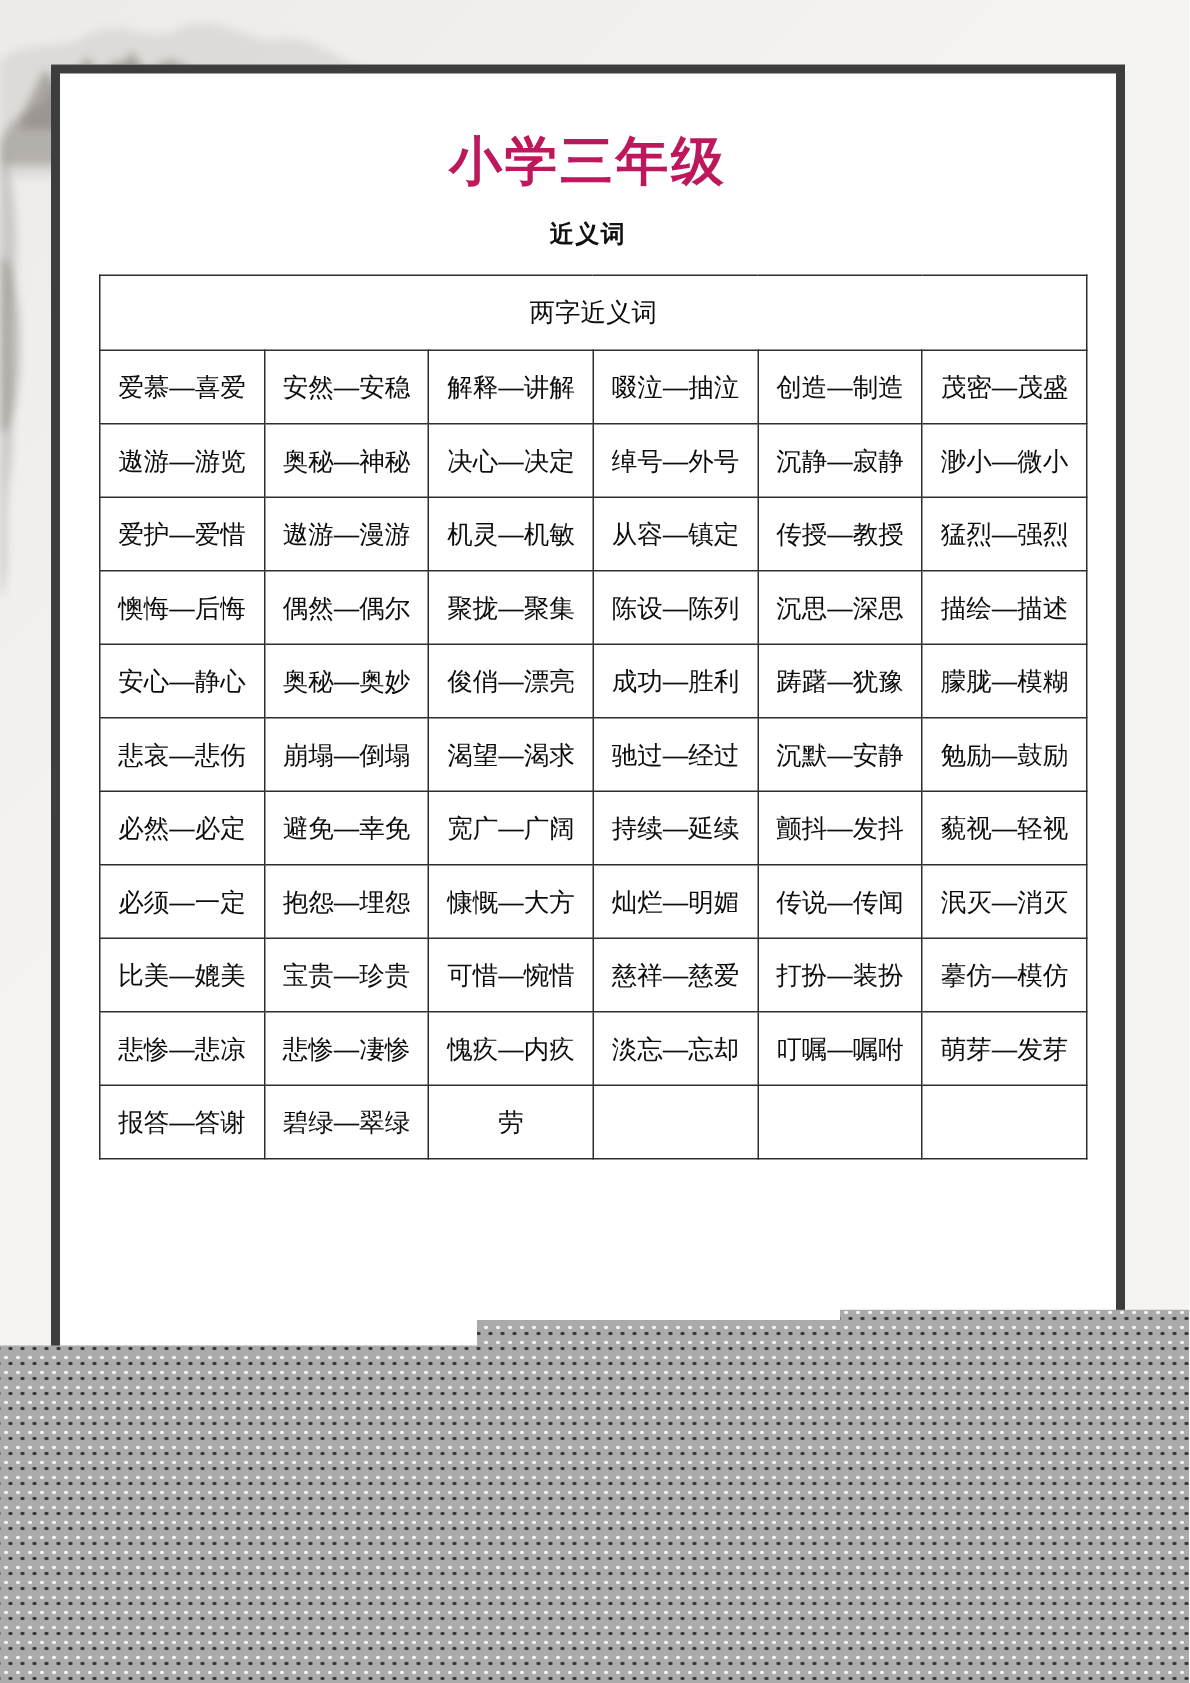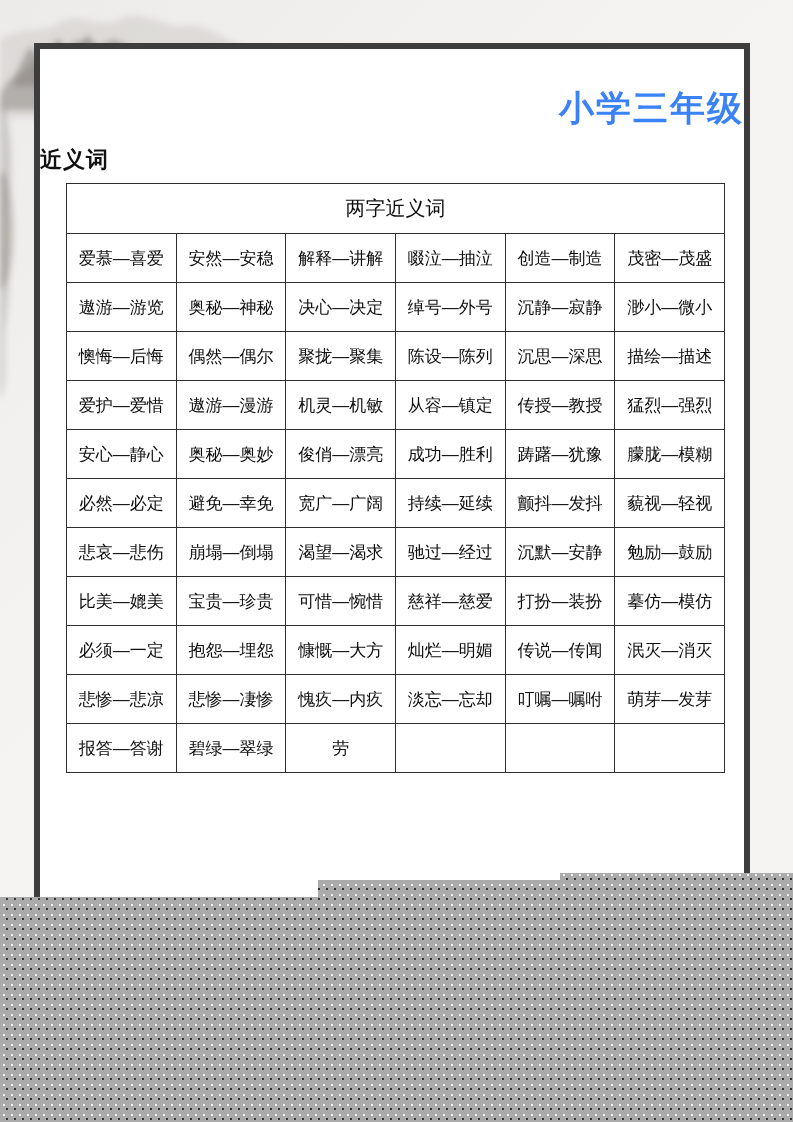--- a/index.html
+++ b/index.html
@@ -26,47 +26,48 @@
     position: absolute;
     left: 34px; top: 43px;
     width: 716px; height: 1079px;
     background: #ffffff;
     border: 6px solid #3d3d3d;
     box-sizing: border-box;
     z-index: 1;
   }
   .doc-title {
     position: absolute; top: 40px; left: 0; right: 0;
-    text-align: right;
-    font-size: 35px; font-weight: 900; color: #3b82f6;
+    text-align: center;
+    font-size: 35px; font-weight: 900; color: #be185d;
     letter-spacing: 2px; line-height: 1.1;
   }
   .doc-subtitle {
     position: absolute; top: 99px; left: 0; right: 0;
-    font-size: 22px; font-weight: 600; color: #111111;
+    text-align: center;
+    font-size: 16px; font-weight: 600; color: #111111;
     letter-spacing: 1px; line-height: 1.1;
   }
   table.syn {
     position: absolute; left: 26px; top: 134px;
     width: 659px;
     border-collapse: collapse;
     table-layout: fixed;
   }
   table.syn th, table.syn td {
     border: 1px solid #2e2e2e;
     text-align: center;
     vertical-align: middle;
     padding: 0;
     color: #0d0d0d;
     overflow: hidden;
     white-space: nowrap;
   }
   table.syn th {
     height: 49px;
-    font-size: 20px; font-weight: 400;
+    font-size: 17px; font-weight: 400;
   }
   table.syn td {
     height: 48px;
     font-size: 17px; font-weight: 500;
   }
   
   .noise-overlay {
     position: absolute; left: 0; top: 870px;
     width: 793px; height: 252px;
     background-color: #ababab;
@@ -118,76 +119,76 @@
           </tr>
           <tr>
             <td>遨游—游览</td>
             <td>奥秘—神秘</td>
             <td>决心—决定</td>
             <td>绰号—外号</td>
             <td>沉静—寂静</td>
             <td>渺小—微小</td>
           </tr>
           <tr>
+            <td>爱护—爱惜</td>
+            <td>遨游—漫游</td>
+            <td>机灵—机敏</td>
+            <td>从容—镇定</td>
+            <td>传授—教授</td>
+            <td>猛烈—强烈</td>
+          </tr>
+          <tr>
             <td>懊悔—后悔</td>
             <td>偶然—偶尔</td>
             <td>聚拢—聚集</td>
             <td>陈设—陈列</td>
             <td>沉思—深思</td>
             <td>描绘—描述</td>
           </tr>
           <tr>
-            <td>爱护—爱惜</td>
-            <td>遨游—漫游</td>
-            <td>机灵—机敏</td>
-            <td>从容—镇定</td>
-            <td>传授—教授</td>
-            <td>猛烈—强烈</td>
-          </tr>
-          <tr>
             <td>安心—静心</td>
             <td>奥秘—奥妙</td>
             <td>俊俏—漂亮</td>
             <td>成功—胜利</td>
             <td>踌躇—犹豫</td>
             <td>朦胧—模糊</td>
           </tr>
           <tr>
+            <td>悲哀—悲伤</td>
+            <td>崩塌—倒塌</td>
+            <td>渴望—渴求</td>
+            <td>驰过—经过</td>
+            <td>沉默—安静</td>
+            <td>勉励—鼓励</td>
+          </tr>
+          <tr>
             <td>必然—必定</td>
             <td>避免—幸免</td>
             <td>宽广—广阔</td>
             <td>持续—延续</td>
             <td>颤抖—发抖</td>
             <td>藐视—轻视</td>
           </tr>
           <tr>
-            <td>悲哀—悲伤</td>
-            <td>崩塌—倒塌</td>
-            <td>渴望—渴求</td>
-            <td>驰过—经过</td>
-            <td>沉默—安静</td>
-            <td>勉励—鼓励</td>
+            <td>必须—一定</td>
+            <td>抱怨—埋怨</td>
+            <td>慷慨—大方</td>
+            <td>灿烂—明媚</td>
+            <td>传说—传闻</td>
+            <td>泯灭—消灭</td>
           </tr>
           <tr>
             <td>比美—媲美</td>
             <td>宝贵—珍贵</td>
             <td>可惜—惋惜</td>
             <td>慈祥—慈爱</td>
             <td>打扮—装扮</td>
             <td>摹仿—模仿</td>
           </tr>
           <tr>
-            <td>必须—一定</td>
-            <td>抱怨—埋怨</td>
-            <td>慷慨—大方</td>
-            <td>灿烂—明媚</td>
-            <td>传说—传闻</td>
-            <td>泯灭—消灭</td>
-          </tr>
-          <tr>
             <td>悲惨—悲凉</td>
             <td>悲惨—凄惨</td>
             <td>愧疚—内疚</td>
             <td>淡忘—忘却</td>
             <td>叮嘱—嘱咐</td>
             <td>萌芽—发芽</td>
           </tr>
           <tr>
             <td>报答—答谢</td>
             <td>碧绿—翠绿</td>

